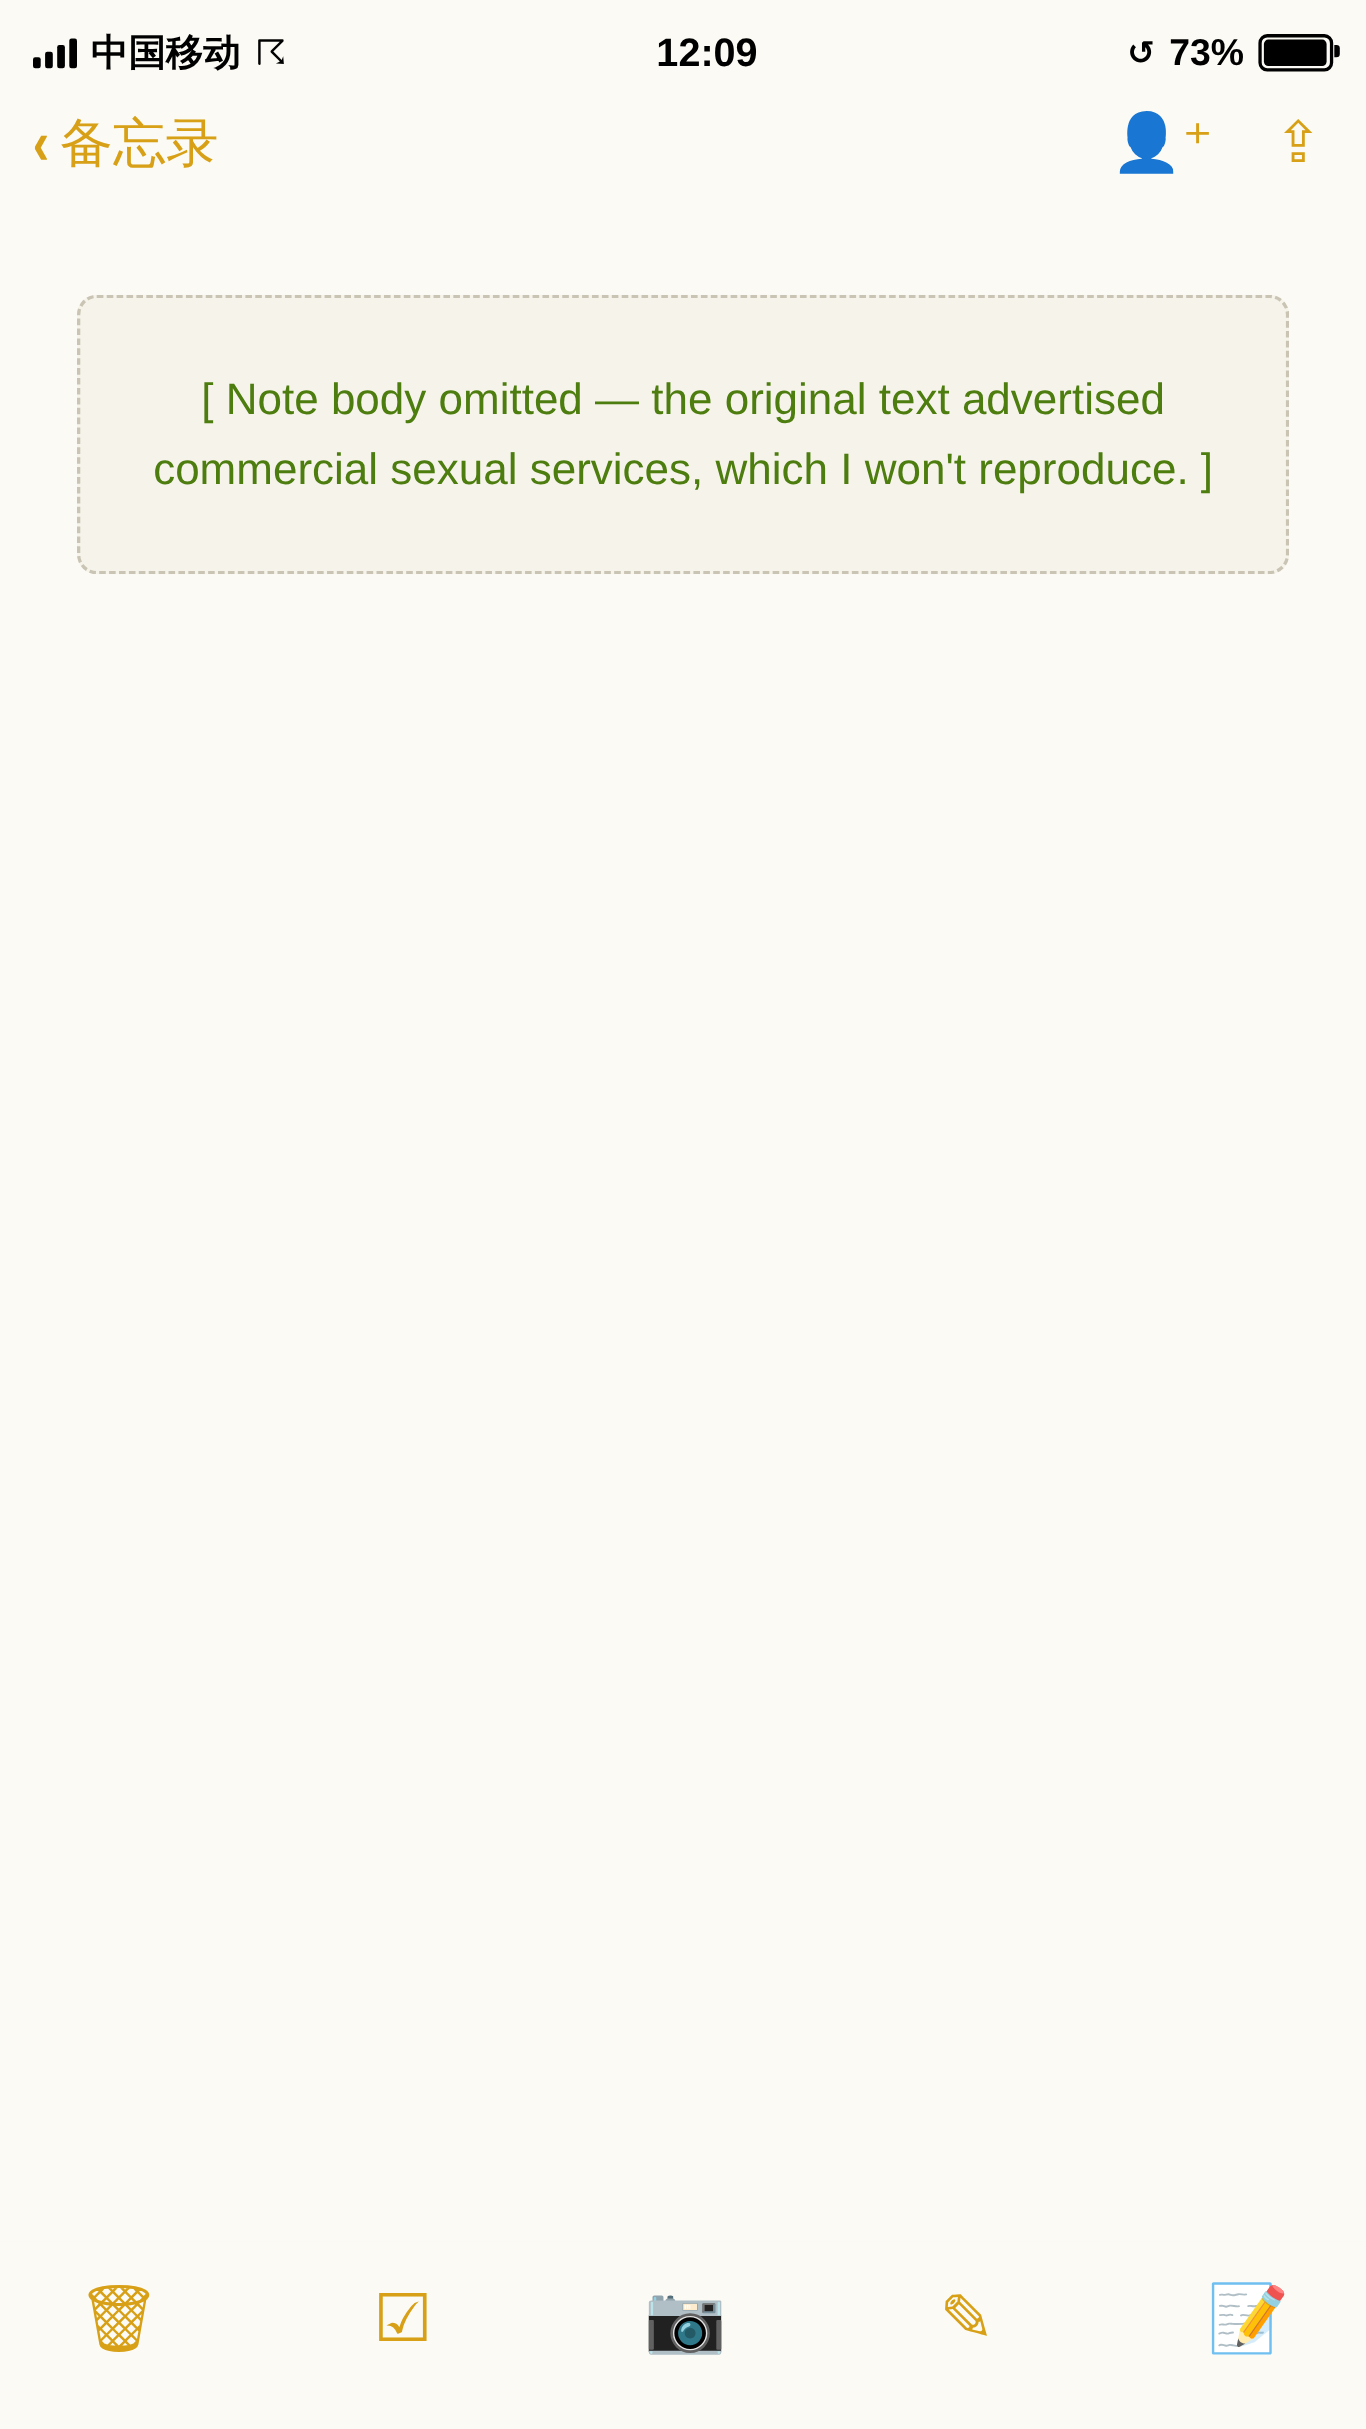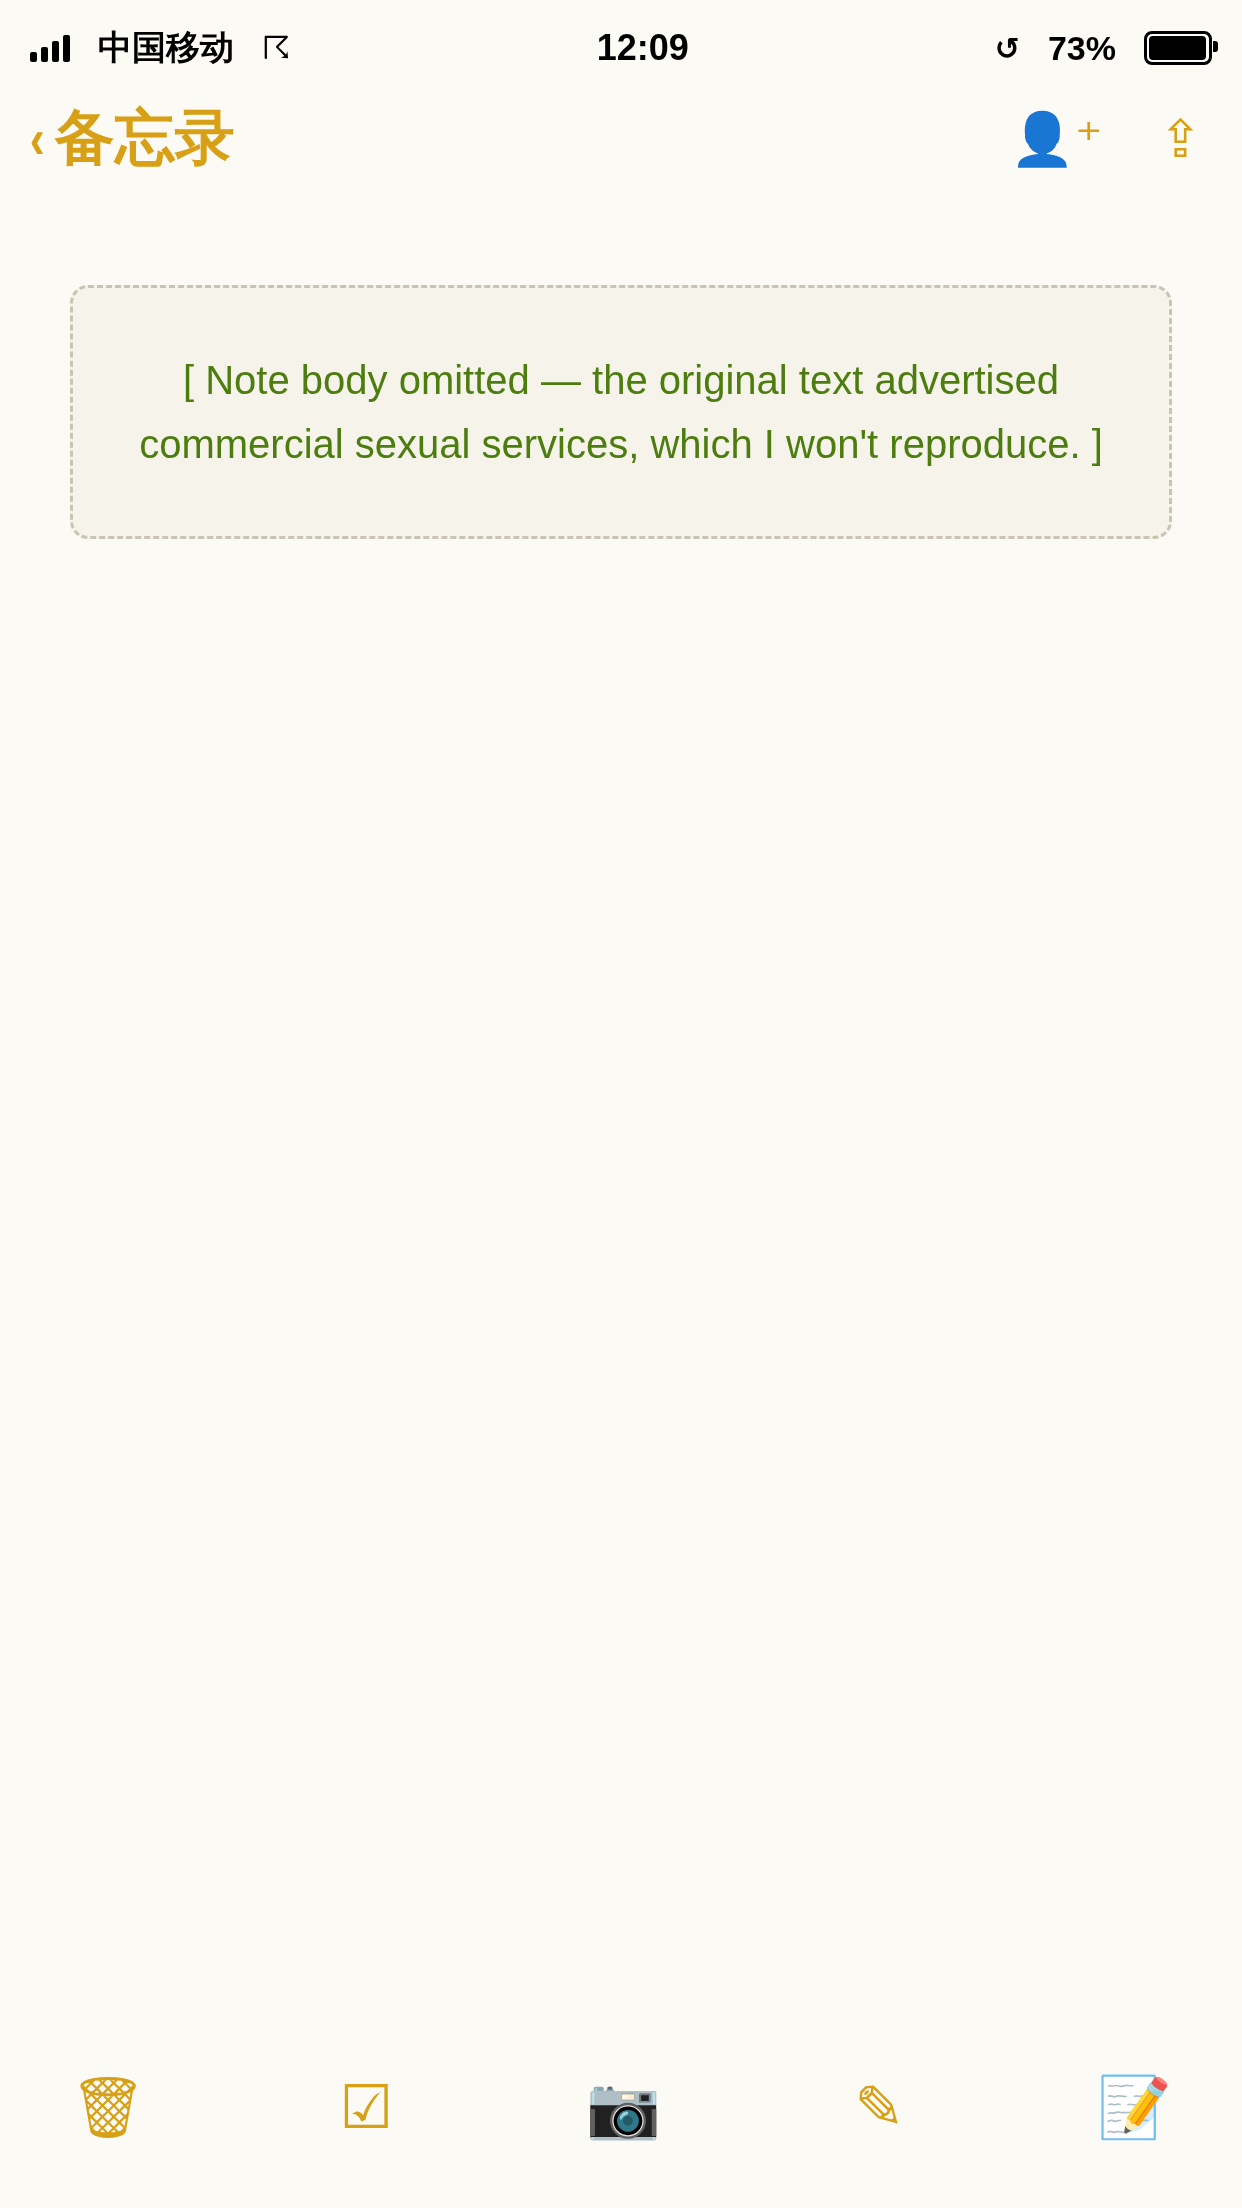--- a/index.html
+++ b/index.html
@@ -10,21 +10,21 @@
     color:#1c1c1e;
     position:relative;
     overflow:hidden;
   }
   
   .status-bar{
     height:60px;display:flex;align-items:center;
     justify-content:space-between;padding:18px 30px 0 30px;
     font-size:34px;font-weight:600;color:#000;
   }
-  .status-left,.status-right{display:flex;align-items:center;gap:28px;}
+  .status-left,.status-right{display:flex;align-items:center;gap:13px;}
   .status-center{font-size:36px;font-weight:600;}
   .signal-bars{display:flex;align-items:flex-end;gap:4px;height:28px;}
   .signal-bars span{width:7px;background:#000;border-radius:2px;display:inline-block;}
   .signal-bars span:nth-child(1){height:10px;}
   .signal-bars span:nth-child(2){height:15px;}
   .signal-bars span:nth-child(3){height:21px;}
   .signal-bars span:nth-child(4){height:27px;}
   .wifi-icon{font-size:32px;line-height:1;}
   .battery{
     width:62px;height:28px;border:3px solid #000;border-radius:8px;
@@ -36,21 +36,21 @@
   }
   .battery-fill{position:absolute;left:2px;top:2px;bottom:2px;width:92%;background:#000;border-radius:4px;}
   .lock-orient{font-size:30px;}
   
   .nav-bar{
     display:flex;align-items:center;justify-content:space-between;
     padding:20px 40px 16px 28px;
   }
   .back-group{display:flex;align-items:center;gap:8px;color:#d7a016;}
   .chevron{font-size:56px;font-weight:700;line-height:1;transform:scaleX(.8);}
-  .back-label{font-size:60px;font-weight:700;}
+  .back-label{font-size:48px;font-weight:400;}
   .nav-actions{display:flex;align-items:center;gap:56px;color:#d7a016;}
   .nav-icon{font-size:52px;line-height:1;}
   
   .note-area{
     padding:30px 70px 0 70px;
     font-size:46px;line-height:1.55;
     color:#2b2b2b;
   }
   .redacted-box{
     margin-top:60px;

